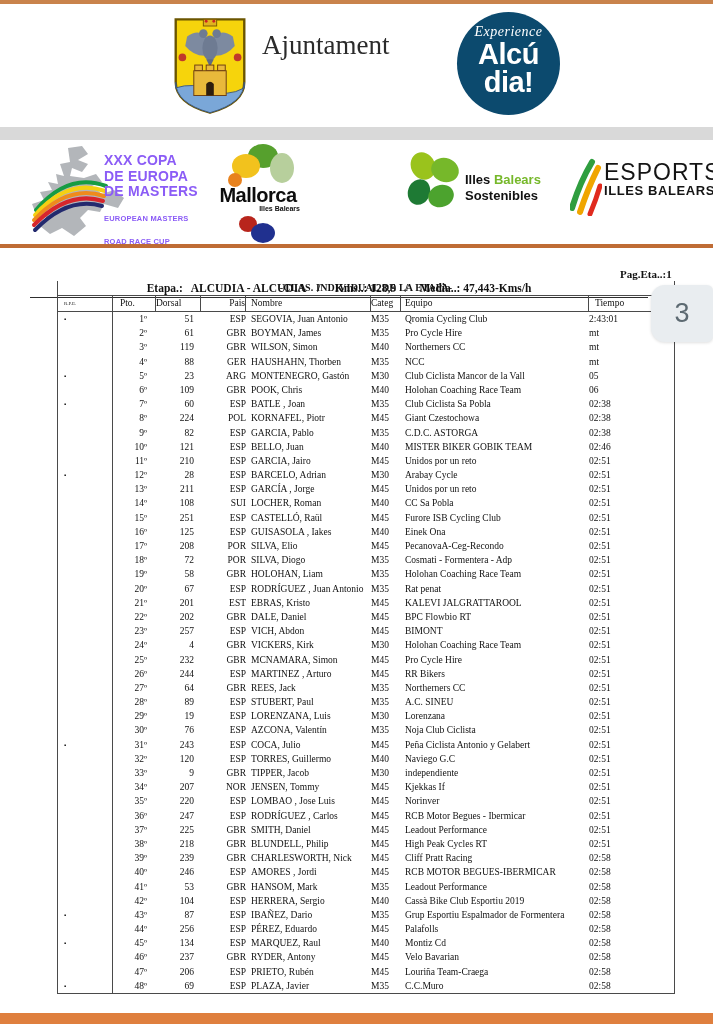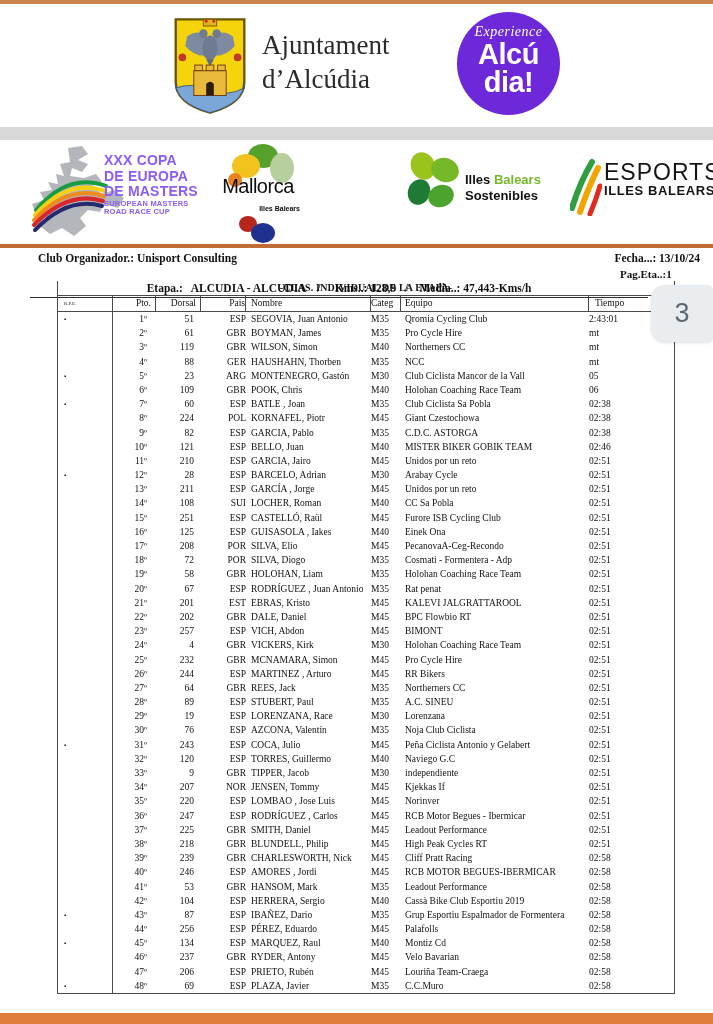--- a/index.html
+++ b/index.html
@@ -9,36 +9,36 @@
   
   .bar-top{position:absolute;top:0;left:0;width:713px;height:4px;background:#c9834c;}
   .bar-bottom{position:absolute;top:1013px;left:0;width:713px;height:11px;background:#df7f3e;}
   .gray-band{position:absolute;top:127px;left:0;width:713px;height:13px;background:#d9d9d9;}
   .orange-rule{position:absolute;top:244px;left:0;width:713px;height:4px;background:#bf6c35;}
 
   
   .coat{position:absolute;left:170px;top:12px;}
   .muni{position:absolute;left:262px;top:28px;font-size:27px;line-height:34px;color:#2b2b2b;}
   .exp-logo{position:absolute;left:457px;top:12px;width:103px;height:103px;border-radius:50%;
-            background:#6d28d9;color:#fff;text-align:center;
+            background:#0c4a6e;color:#fff;text-align:center;
             font-family:"Liberation Sans",sans-serif;}
   .exp-l1{font-family:"Liberation Serif",serif;font-style:italic;font-size:14px;
           padding-top:12px;letter-spacing:.5px;}
   .exp-l2{font-size:29px;font-weight:bold;line-height:28px;letter-spacing:-.5px;}
   .exp-l3{font-size:29px;font-weight:bold;line-height:28px;letter-spacing:-.5px;}
 
   
   .sp{position:absolute;font-family:"Liberation Sans",sans-serif;}
   .copa-map{position:absolute;left:30px;top:146px;}
   .copa-text{position:absolute;left:104px;top:153px;color:#8b5cf6;}
   .copa-text .big{font-weight:bold;font-size:14px;line-height:15.5px;letter-spacing:.2px;}
-  .copa-text .small{font-weight:bold;font-size:7.5px;line-height:8.5px;letter-spacing:.2px;}
+  .copa-text .small{font-weight:bold;font-size:7.5px;line-height:8.5px;letter-spacing:.2px;margin-top:15px;}
   .mallorca{position:absolute;left:208px;top:142px;width:100px;height:102px;}
-  .mallorca .word{position:absolute;left:0;top:33px;width:100px;text-align:center;
-                  font-weight:normal;font-size:20px;letter-spacing:-.5px;color:#0d0d0d;}
+  .mallorca .word{position:absolute;left:0;top:42px;width:100px;text-align:center;
+                  font-weight:bold;font-size:20px;letter-spacing:-.5px;color:#0d0d0d;}
   .mallorca .sub{position:absolute;left:0;top:63px;width:92px;text-align:right;
                  font-weight:bold;font-size:7px;color:#0d0d0d;}
   .sosten{position:absolute;left:403px;top:150px;}
   .sosten-text{position:absolute;left:465px;top:172px;font-weight:bold;font-size:13px;line-height:16px;}
   .sosten-text .g{color:#76b82a;}
   .esports-stripes{position:absolute;left:570px;top:158px;}
   .esports-text{position:absolute;left:604px;top:160px;color:#141414;}
   .esports-l1{font-size:23px;letter-spacing:1px;line-height:24px;}
   .esports-l2{font-size:13px;font-weight:bold;letter-spacing:.6px;line-height:14px;}
 
@@ -63,21 +63,21 @@
   .c-rpe{width:55px;box-sizing:border-box;padding-left:6px;}
   .rows .c-rpe{border-right:1px solid #4a4a4a;}
   .hdr .c-rpe{font-size:5px;line-height:15px;color:#222;}
   .c-pto{width:43px;text-align:right;padding-right:9px;box-sizing:border-box;}
   .c-dorsal{width:45px;text-align:right;padding-right:7px;box-sizing:border-box;}
   .c-pais{width:45px;text-align:right;box-sizing:border-box;}
   .c-nombre{width:125px;padding-left:5px;box-sizing:border-box;overflow:hidden;white-space:nowrap;}
   .c-categ{width:30px;box-sizing:border-box;}
   .c-equipo{flex:1;padding-left:4px;box-sizing:border-box;overflow:hidden;white-space:nowrap;}
   .c-tiempo{width:85px;padding-right:13px;box-sizing:border-box;}
-  .hdr .c-pto,.hdr .c-dorsal{padding-right:4px;}
+  .hdr .c-pto,.hdr .c-dorsal{padding-right:20px;}
   .hdr .c-tiempo{text-align:left;padding-left:6px;}
   .mark{font-size:6px;vertical-align:2px;}
 
   
   .badge{position:absolute;left:651px;top:285px;width:62px;height:57px;background:#e9edf0;
          border-radius:14px 6px 6px 14px;box-shadow:0 1px 3px rgba(0,0,0,.12);
          display:flex;align-items:center;justify-content:center;
          font-family:"Liberation Sans",sans-serif;font-size:27px;color:#5d6a72;}
 </style>
 </head>
@@ -107,21 +107,20 @@
         <circle cx="71" cy="46" r="4" fill="#c0392b"></circle>
       <rect x="26" y="54" width="8" height="6" fill="#e9b93b" stroke="#6b3c12"></rect>
       <rect x="38" y="54" width="8" height="6" fill="#e9b93b" stroke="#6b3c12"></rect>
       <rect x="50" y="54" width="8" height="6" fill="#e9b93b" stroke="#6b3c12"></rect>
       <rect x="25" y="60" width="34" height="26" fill="#e9b93b" stroke="#6b3c12"></rect>
       <path d="M38 86 V74 Q42 69 46 74 V86 Z" fill="#2e1d0d"></path>
     </svg>
   </div>
   <div class="muni">
     <div>Ajuntament</div>
-    <div>d’Alcúdia</div>
   </div>
   <div class="exp-logo">
     <div class="exp-l1">Experience</div>
     <div class="exp-l2">Alcú</div>
     <div class="exp-l3">dia!</div>
   </div>
 
   <div class="copa-map">
     <svg width="96" height="94" viewBox="0 0 96 94">
       <path d="M38 2 L52 0 L58 8 L48 14 L58 18 L52 26 L42 22 L40 30 L54 32 L66 28 L72 36 L62 40 L72 48 L84 44 L94 52 L88 62 L74 58 L70 66 L58 64 L50 72 L56 80 L44 90 L32 82 L20 88 L10 80 L18 72 L6 68 L2 58 L14 54 L10 46 L22 44 L18 36 L28 38 L26 28 L34 30 L30 18 L40 16 Z" fill="#b3b6ba"></path>
@@ -171,24 +170,20 @@
       <path d="M2 50 Q10 24 22 4" stroke="#2f9e3f" stroke-width="6" fill="none" stroke-linecap="round"></path>
       <path d="M10 54 Q18 30 28 10" stroke="#f0a500" stroke-width="6" fill="none" stroke-linecap="round"></path>
       <path d="M20 56 Q26 42 30 28" stroke="#e02a1e" stroke-width="5" fill="none" stroke-linecap="round"></path>
     </svg>
   </div>
   <div class="sp esports-text">
     <div class="esports-l1">ESPORTS</div>
     <div class="esports-l2">ILLES BALEARS</div>
   </div>
 
-  <div class="meta1">
-    <span class="meta-org">Club Organizador.: Unisport Consulting</span>
-    <span class="meta-fecha">Fecha...: 13/10/24</span>
-  </div>
   <div class="meta2">Etapa.:   ALCUDIA - ALCUDIA    /     Kms..: 128,9   /    Media..: 47,443-Kms/h</div>
   <div class="meta-pag">Pag.Eta..:1</div>
 
   <div class="tbl">
     <div class="banner">-CLAS. INDIVIDUAL DE LA ETAPA-</div>
     <div class="hdr">
       <div class="c-rpe">R.P.E.</div>
       <div class="c-pto">Pto.</div>
       <div class="c-dorsal">Dorsal</div>
       <div class="c-pais">Pais</div>
@@ -476,21 +471,21 @@
       <div class="c-nombre">STUBERT, Paul</div>
       <div class="c-categ">M35</div>
       <div class="c-equipo">A.C. SINEU</div>
       <div class="c-tiempo">02:51</div>
     </div>
         <div class="row">
       <div class="c-rpe"><span class="mark"></span></div>
       <div class="c-pto">29º</div>
       <div class="c-dorsal">19</div>
       <div class="c-pais">ESP</div>
-      <div class="c-nombre">LORENZANA, Race</div>
+      <div class="c-nombre">LORENZANA, Luis</div>
       <div class="c-categ">M30</div>
       <div class="c-equipo">Lorenzana</div>
       <div class="c-tiempo">02:51</div>
     </div>
         <div class="row">
       <div class="c-rpe"><span class="mark"></span></div>
       <div class="c-pto">30º</div>
       <div class="c-dorsal">76</div>
       <div class="c-pais">ESP</div>
       <div class="c-nombre">AZCONA, Valentín</div>

